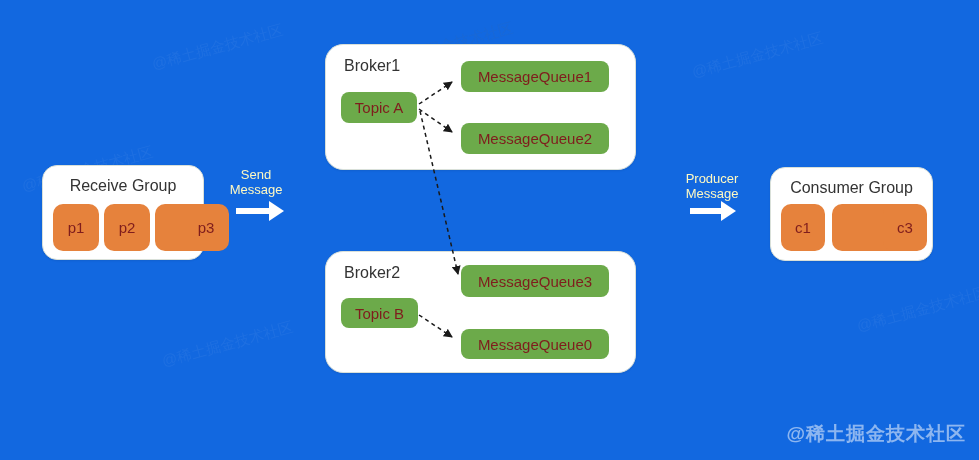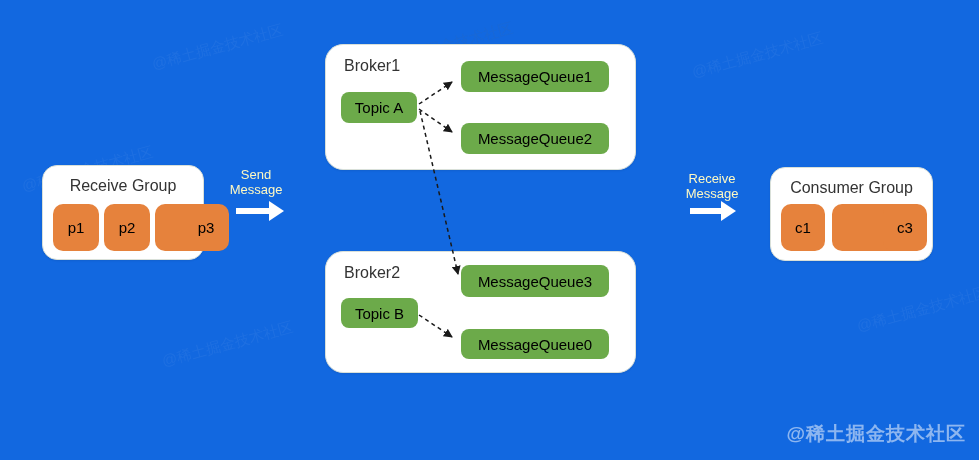--- a/index.html
+++ b/index.html
@@ -24,29 +24,29 @@
     color:#333333;
     font-size:16px;
     white-space:nowrap;
   }
   .panel-title.centered{left:0;right:0;text-align:center;top:11px;}
   .chip{
     position:absolute;
     width:46px;height:47px;
     background:#e6823c;
     border-radius:10px;
-    color:#000000;font-size:15px;
+    color:#7f1d1d;font-size:15px;
     display:flex;align-items:center;justify-content:center;
   }
   .chip.consumer{width:44px;}
   .gbox{
     position:absolute;
     background:#6caa4a;
     border-radius:8px;
-    color:#000000;font-size:15px;
+    color:#7f1d1d;font-size:15px;
     display:flex;align-items:center;justify-content:center;
     box-sizing:border-box;
     white-space:nowrap;
   }
   .flow-label{
     position:absolute;
     width:72px;
     color:#fef9c3;
     font-size:13px;
     line-height:15px;
@@ -123,21 +123,21 @@
         <path d="M0,0 L9,4.5 L0,9 z" fill="#1a1a1a"></path>
       </marker>
     </defs>
     <line x1="419" y1="104" x2="452" y2="82" stroke="#1a1a1a" stroke-width="1.5" stroke-dasharray="4,3.5" marker-end="url(#ah)"></line>
     <line x1="419" y1="109" x2="452" y2="132" stroke="#1a1a1a" stroke-width="1.5" stroke-dasharray="4,3.5" marker-end="url(#ah)"></line>
     <line x1="420" y1="111" x2="458" y2="274" stroke="#1a1a1a" stroke-width="1.5" stroke-dasharray="4,3.5" marker-end="url(#ah)"></line>
     <line x1="419" y1="315" x2="452" y2="337" stroke="#1a1a1a" stroke-width="1.5" stroke-dasharray="4,3.5" marker-end="url(#ah)"></line>
   </svg>
 
   <div class="flow-label" style="left:676px;top:171px;">
-    <div>Receive</div>
+    <div>Producer</div>
     <div>Message</div>
   </div>
   <div>
     <div class="block-arrow-bar" style="left:690px;top:208px;width:31px;"></div>
     <div class="block-arrow-head" style="left:721px;top:201px;"></div>
   </div>
 
   <div class="panel group" style="left:770px;top:167px;width:163px;height:94px;">
     <div class="panel-title centered">Consumer Group</div>
     <div class="chip consumer" style="left:10px;top:36px;">c1</div>

